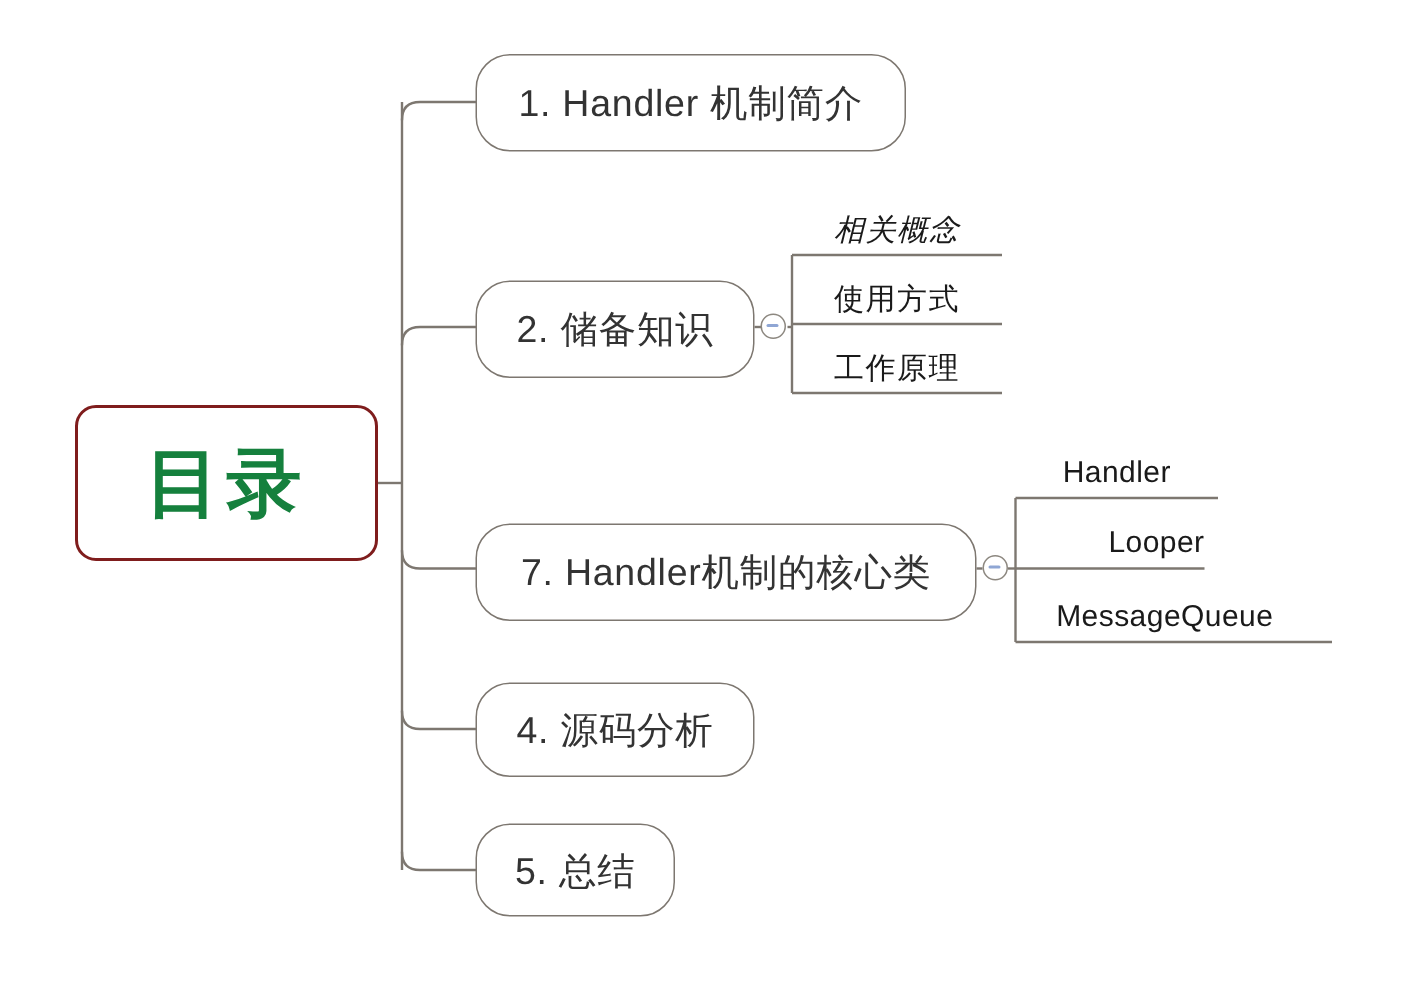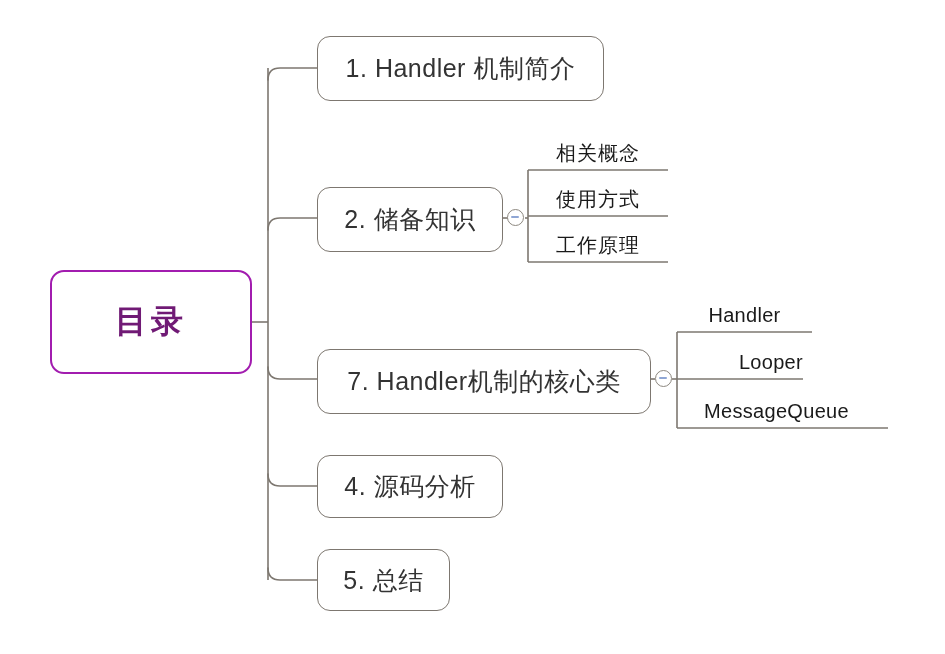--- a/index.html
+++ b/index.html
@@ -40,31 +40,31 @@
     box-sizing: border-box;
     display: flex;
     align-items: center;
     justify-content: center;
     background: #ffffff;
     z-index: 3;
     white-space: nowrap;
   }
 
   .node-root {
-    border: 2px solid #a21caf;
+    border: 2px solid #7f1d1d;
     border-radius: 14px;
-    color: #701a75;
-    font-size: 32px;
+    color: #15803d;
+    font-size: 50px;
     font-weight: bold;
     letter-spacing: 4px;
   }
 
   .node-main {
     border: 1.6px solid #7d7770;
-    border-radius: 13px;
+    border-radius: 23px;
     color: #333333;
     font-size: 25px;
     letter-spacing: 0.5px;
   }
 
   
   .leaf {
     position: absolute;
     box-sizing: border-box;
     display: flex;
@@ -157,21 +157,21 @@
   </div>
 
   <div class="node node-main" style="left:317px; top:549px; width:133px; height:62px;">
     <span>5. 总结</span>
   </div>
 
   <div class="toggle" style="left:507px; top:209px;"></div>
 
   <div class="toggle" style="left:655px; top:370px;"></div>
 
-  <div class="leaf leaf-cn" style="left:528px; top:136px; width:140px; height:34px;">
+  <div class="leaf leaf-cn" style="left:528px; top:136px; width:140px; height:34px;font-style:italic;">
     <span>相关概念</span>
   </div>
 
   <div class="leaf leaf-cn" style="left:528px; top:182px; width:140px; height:34px;">
     <span>使用方式</span>
   </div>
 
   <div class="leaf leaf-en" style="left:677px; top:298px; width:135px; height:34px;">
     <span>Handler</span>
   </div>

